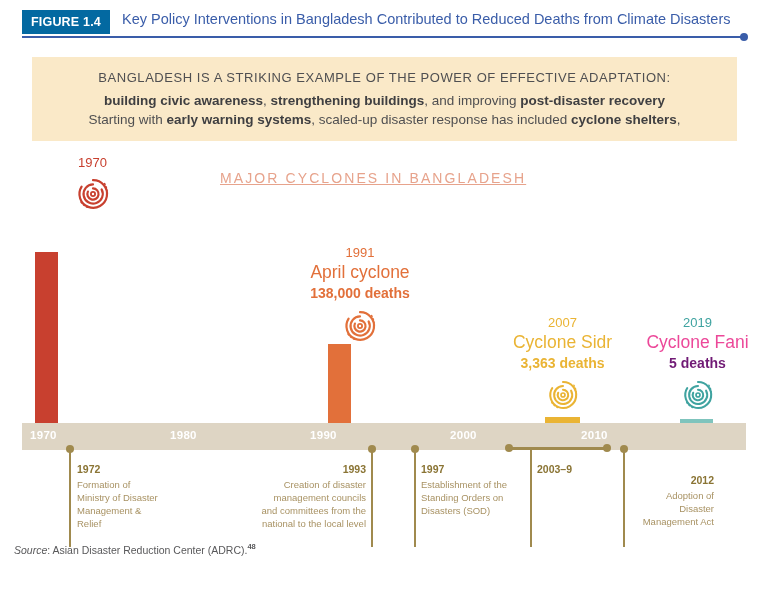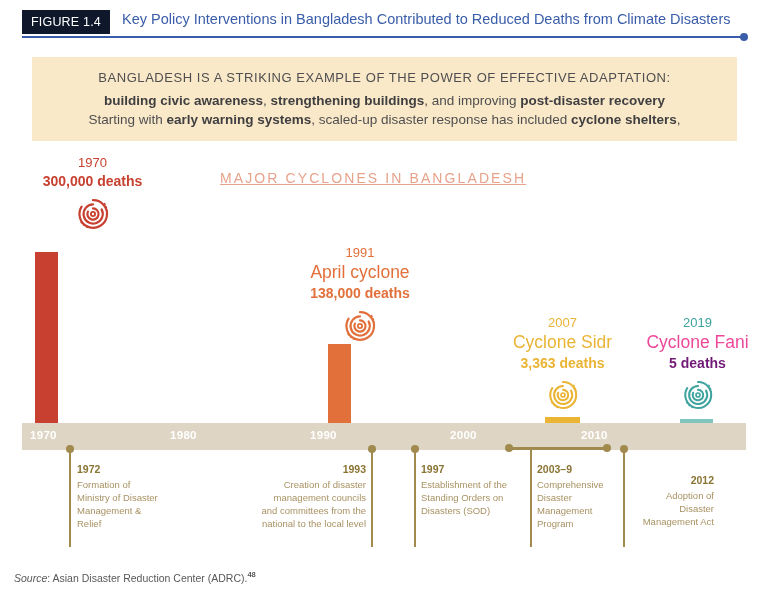--- a/index.html
+++ b/index.html
@@ -23,24 +23,24 @@
     top: 10px;
     width: 724px;
     height: 30px;
   }
   #figure-badge {
     position: absolute;
     left: 0;
     top: 0;
     width: 88px;
     height: 24px;
-    background: #0f172a;
+    background: #0369a1;
     color: #ffffff;
     font-size: 12.5px;
-    font-weight: normal;
+    font-weight: bold;
     letter-spacing: 0.2px;
     display: flex;
     align-items: center;
     justify-content: center;
   }
   #figure-title {
     position: absolute;
     left: 100px;
     top: 1px;
     font-size: 14.5px;
@@ -178,21 +178,21 @@
     color: #8a7434;
     font-size: 10.5px;
     display: block;
     margin-bottom: 2px;
   }
 
   
   #source {
     position: absolute;
     left: 14px;
-    top: 570px;
+    top: 542px;
     font-size: 10.5px;
     color: #58585a;
   }
   #source i { font-style: italic; }
   #source sup { font-size: 7.5px; font-weight: bold; }
 </style>
 </head>
 <body>
 
 <div id="figure-header">
@@ -209,21 +209,20 @@
   </div>
   <div class="callout-line">
     <span>Starting with </span><b>early warning systems</b><span>, scaled-up disaster response has included </span><b>cyclone shelters</b><span>,</span>
   </div>
 </div>
 
 <div id="cyclones-label">MAJOR CYCLONES IN BANGLADESH</div>
 
 <div class="cyclone" style="left:0px; top:155px; width:185px;">
   <div class="c-year" style="color:#c8402f;">1970</div>
-  <div class="c-deaths" style="color:#c8402f;">300,000 deaths</div>
   <svg class="c-icon" width="34" height="34" viewBox="0 0 34 34">
     <g fill="none" stroke="#c8402f" stroke-linecap="round">
       <path d="M17 3.2 A13.8 13.8 0 1 1 5.6 9.6" stroke-width="2.2"></path>
       <path d="M17 7.4 A9.6 9.6 0 1 0 25.6 12.4" stroke-width="2.2"></path>
       <path d="M17 11.4 A5.6 5.6 0 1 1 11.9 14.6" stroke-width="2.2"></path>
       <circle cx="17" cy="17" r="2.1" stroke-width="1.8"></circle>
       <path d="M28.5 6.5 A15 15 0 0 1 31 14" stroke-width="1.4" stroke-dasharray="1.2 2.4"></path>
       <path d="M5 25 A15 15 0 0 0 12 30.6" stroke-width="1.4" stroke-dasharray="1.2 2.4"></path>
     </g>
   </svg>
@@ -316,21 +315,20 @@
   </div>
 </div>
 
 <div>
   <div class="policy-span" style="left:509px; top:447px; width:98px;"></div>
   <div class="policy-dot" style="left:505px; top:444px;"></div>
   <div class="policy-dot" style="left:603px; top:444px;"></div>
   <div class="policy-line" style="left:530px; top:449px; height:98px;"></div>
   <div class="policy-text" style="left:537px; top:463px; width:88px; text-align:left;">
     <span class="p-year">2003–9</span>
-    <span>Comprehensive Disaster Management Program</span>
   </div>
 </div>
 
 <div>
   <div class="policy-dot" style="left:620px; top:445px;"></div>
   <div class="policy-line" style="left:623px; top:449px; height:98px;"></div>
   <div class="policy-text" style="left:630px; top:474px; width:84px; text-align:right;">
     <span class="p-year">2012</span>
     <span>Adoption of Disaster Management Act</span>
   </div>

